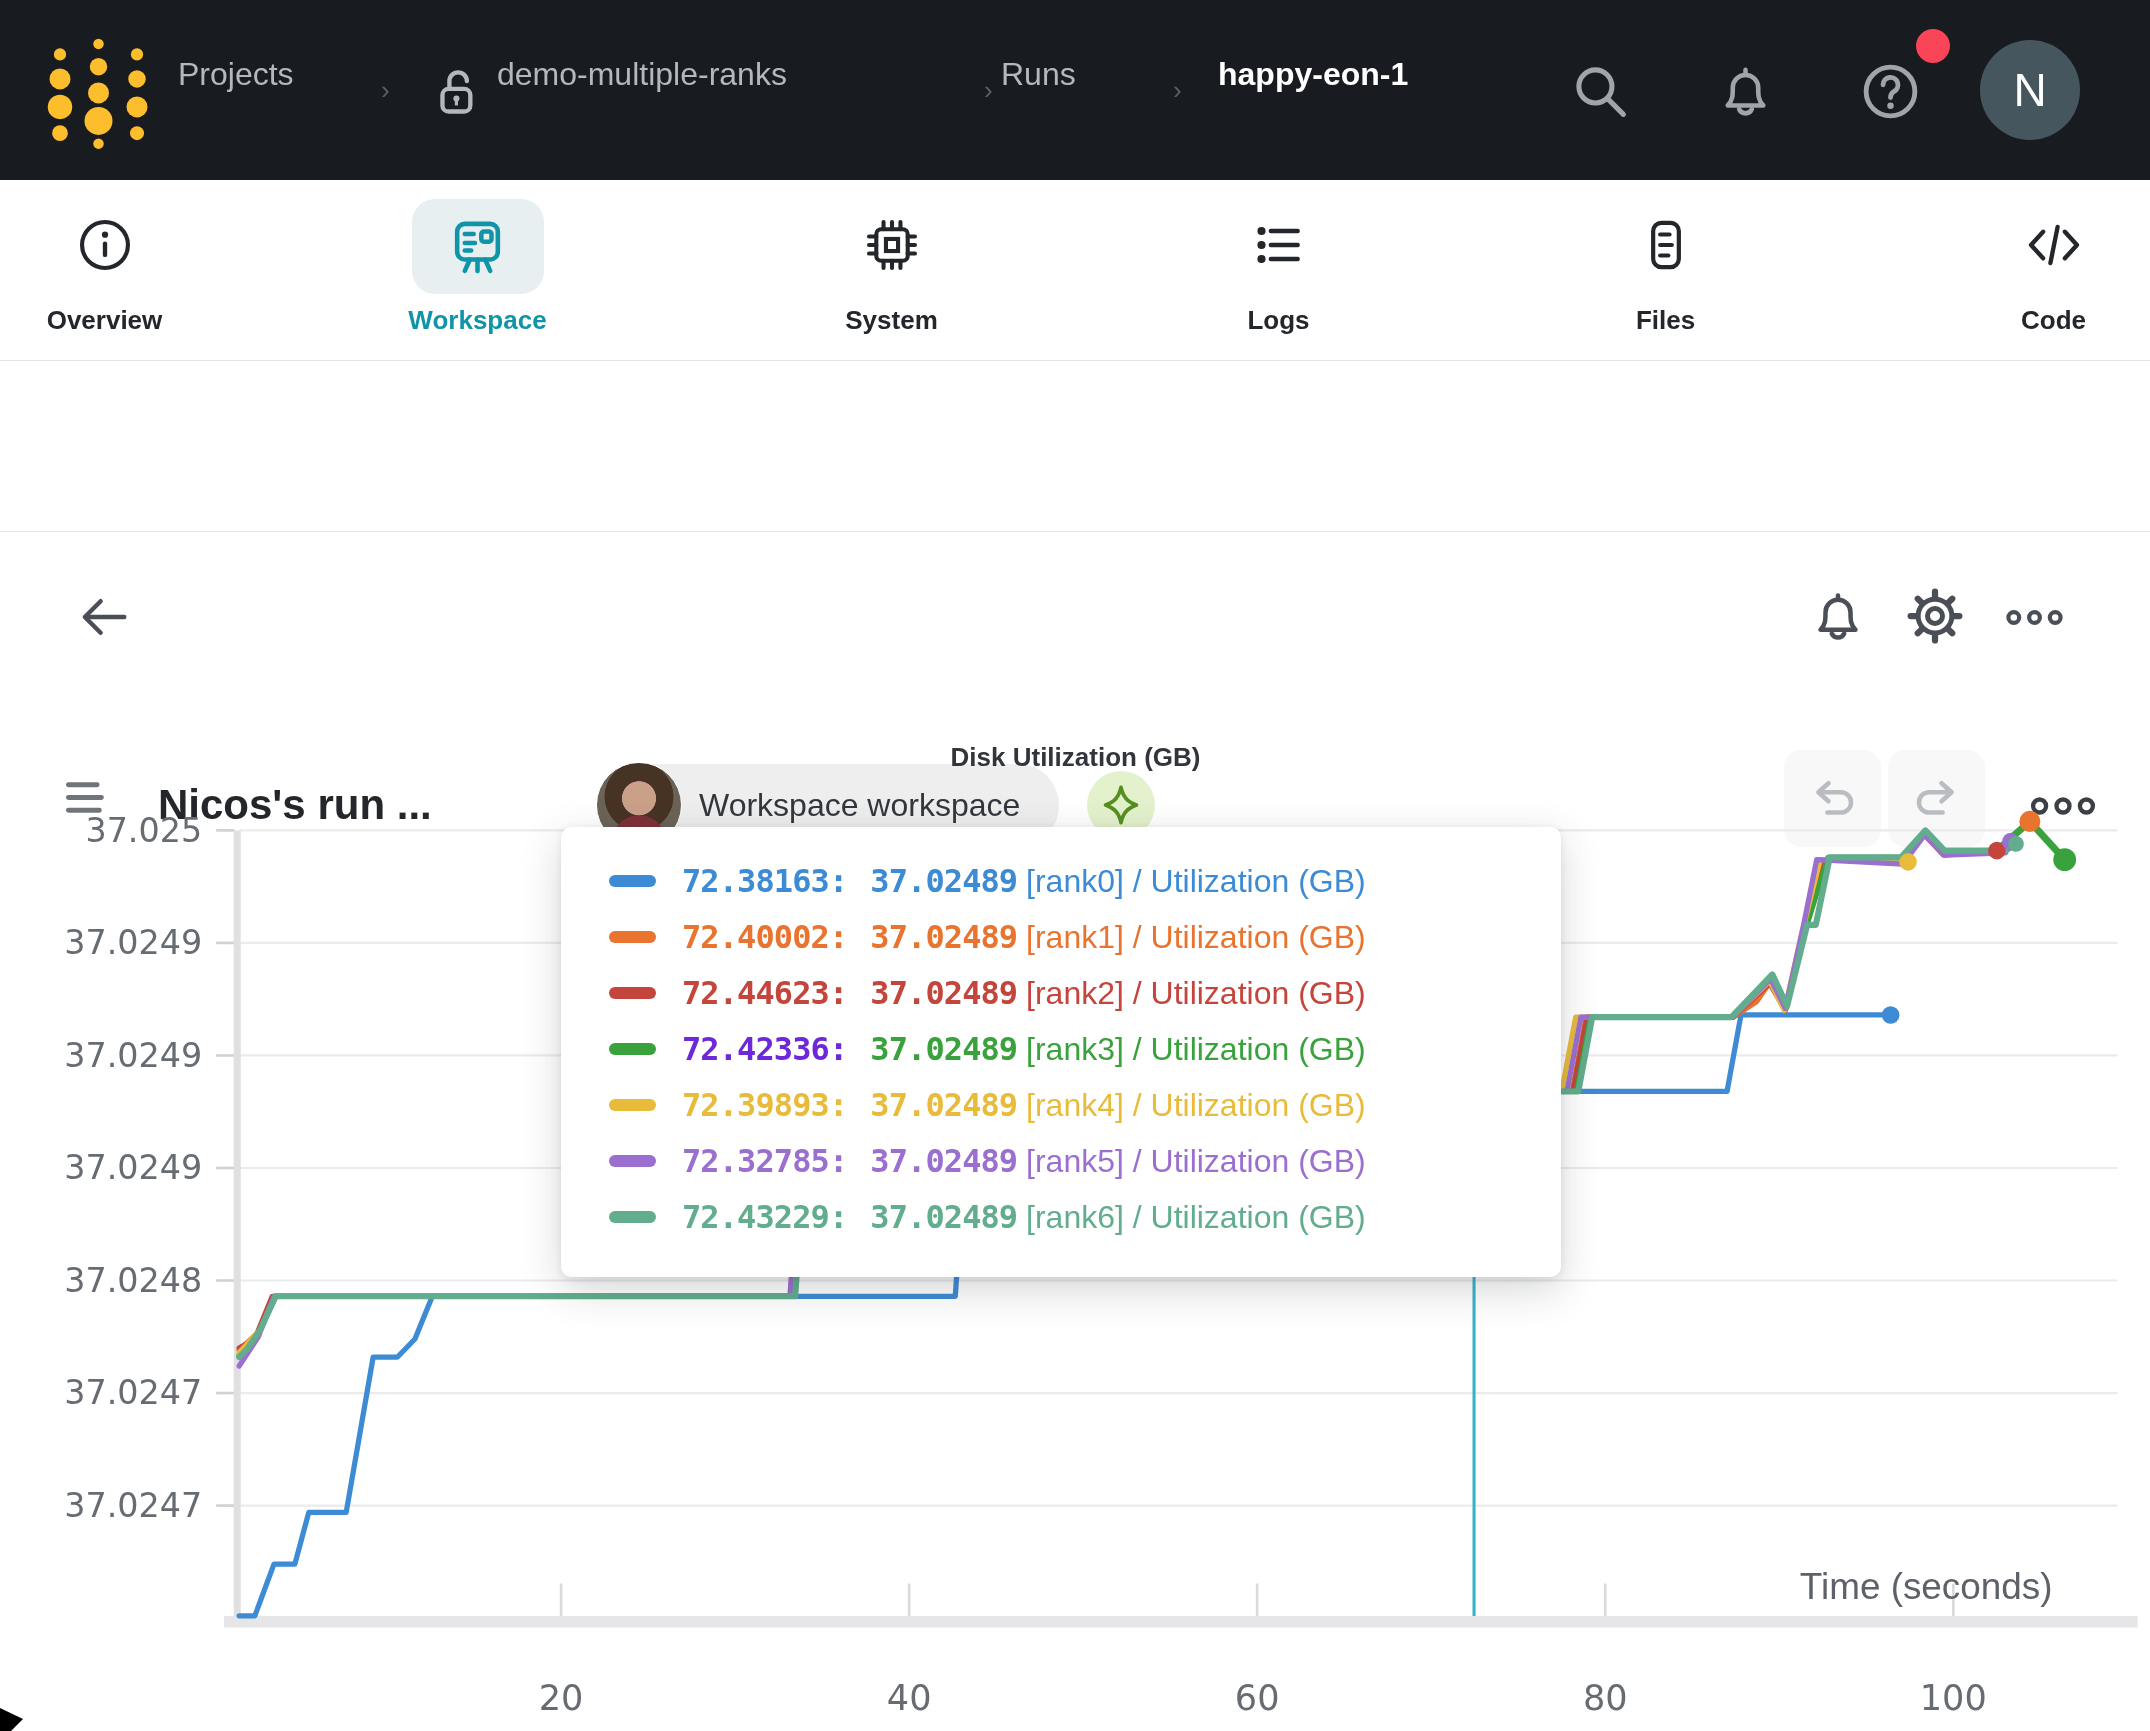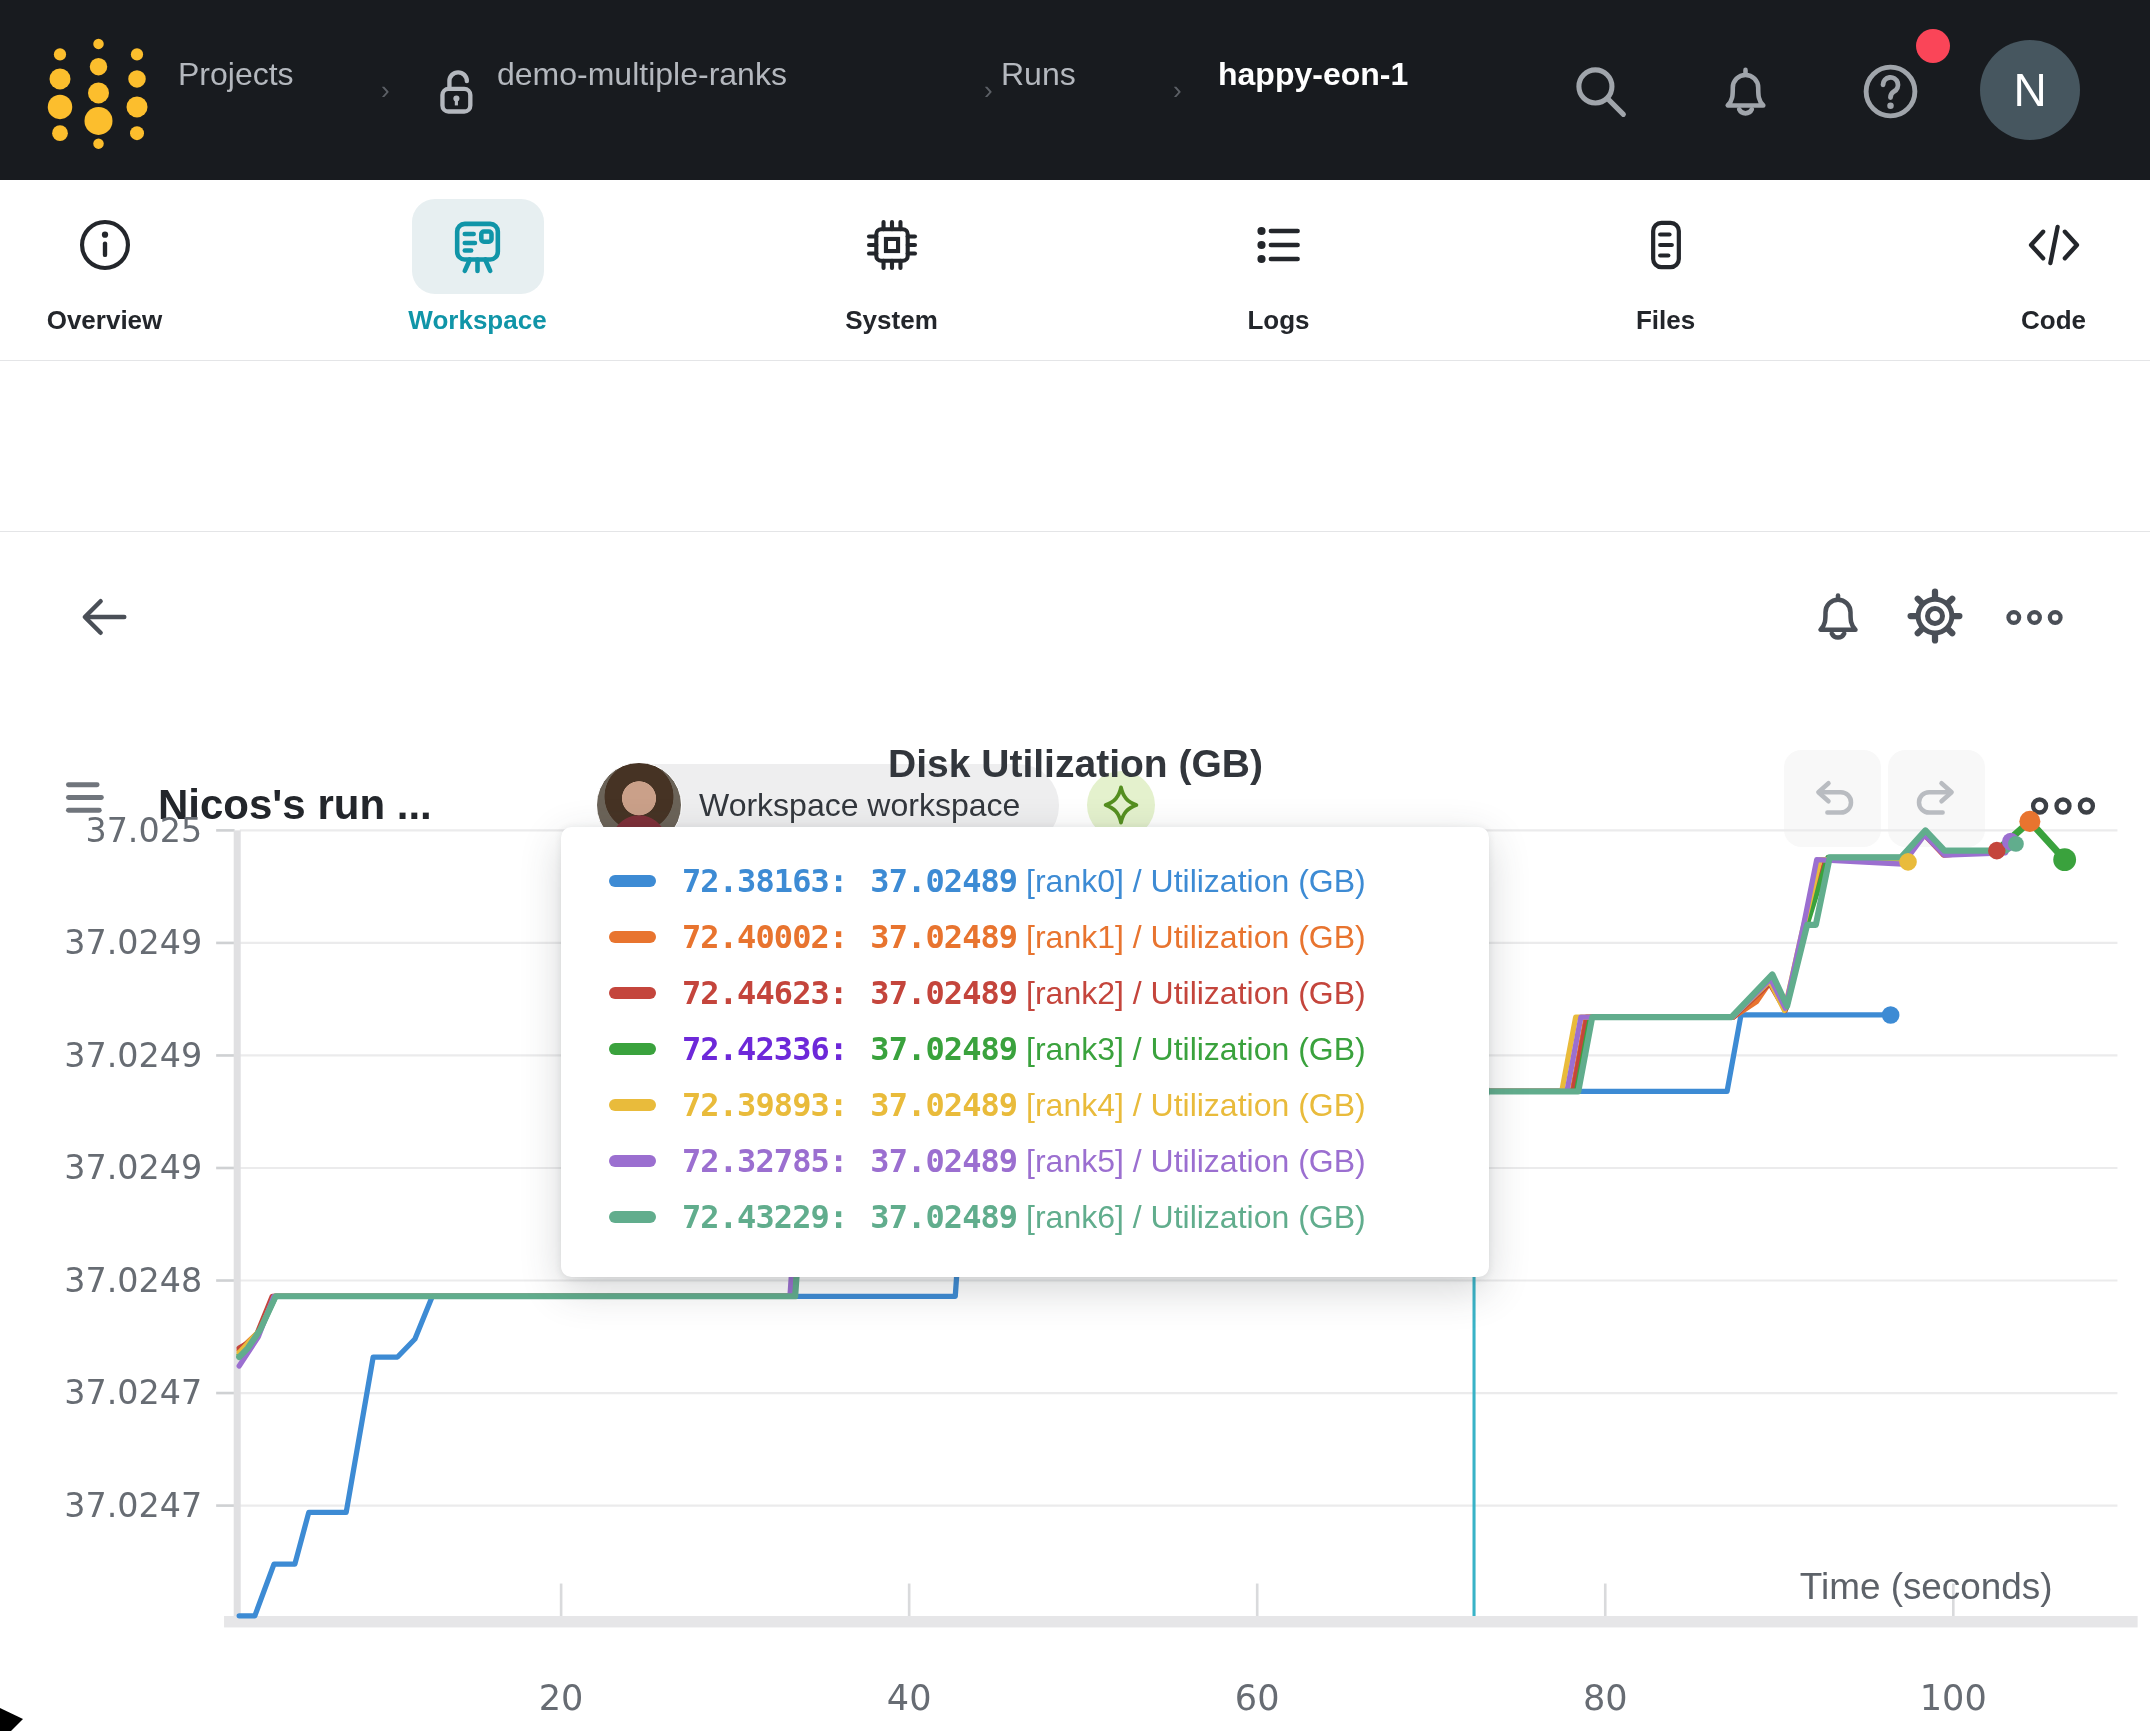--- a/index.html
+++ b/index.html
@@ -52,25 +52,25 @@
   .sparkle-wrap { position:absolute; left:1087px; top:410px; width:68px; height:68px; border-radius:50%;
                   background:#e4f1cd; display:flex; align-items:center; justify-content:center; }
   .hist-btn { position:absolute; top:389px; width:97px; height:97px; border-radius:17.6px;
               background:#f8f8f8; display:flex; align-items:center; justify-content:center; }
 
   
   .panel-icon { position:absolute; display:flex; align-items:center; justify-content:center; }
 
   
   .chart-title { position:absolute; left:0; top:742px; width:2151px; text-align:center;
-                 font-size:39px; font-weight:bold; color:#32363c; }
+                 font-size:26px; font-weight:bold; color:#32363c; }
   #plot { position:absolute; left:0; top:0; width:2151px; height:1731px; }
 
   
-  .tooltip { position:absolute; left:561px; top:827px; width:928px; height:450px; background:#fff;
+  .tooltip { position:absolute; left:561px; top:827px; width:1000px; height:450px; background:#fff;
              border-radius:10.5px; box-shadow:0 12.3px 42px rgba(50,54,62,.20), 0 1.8px 7px rgba(50,54,62,.10);
              padding:26px 0 0 48px; z-index:6; }
   .trow { height:56px; display:flex; align-items:center; white-space:nowrap; }
   .tswatch { width:47px; height:12.3px; border-radius:6.1px; margin-right:26px; flex:none; }
   .tnum { font-family:"DejaVu Sans Mono","Liberation Mono",monospace; font-weight:bold;
           font-size:32px; letter-spacing:-0.9px; }
   .tnum.xv { margin-right:23px; }
   .tlabel { font-size:32px; margin-left:8.8px; }
 
   .cursor-tri { position:absolute; left:0px; top:1708px; width:0; height:0;

